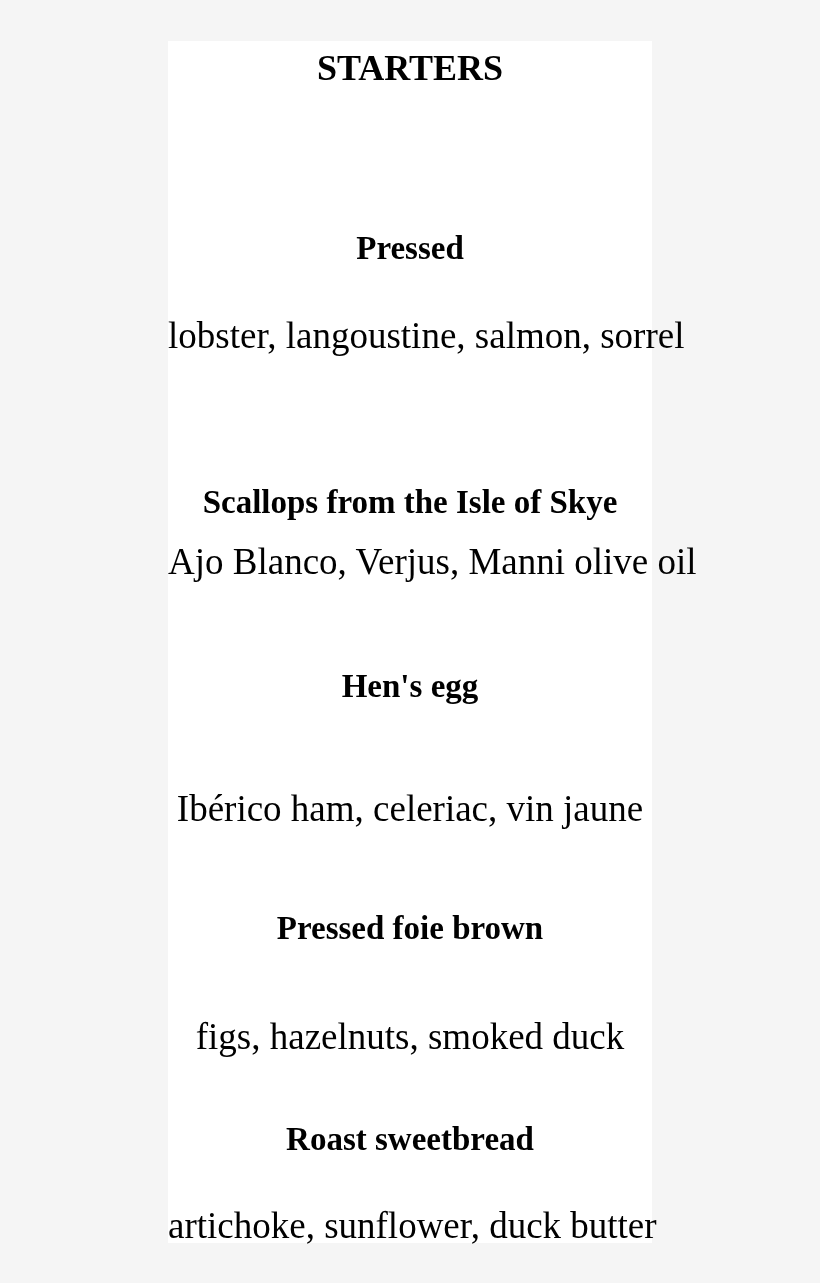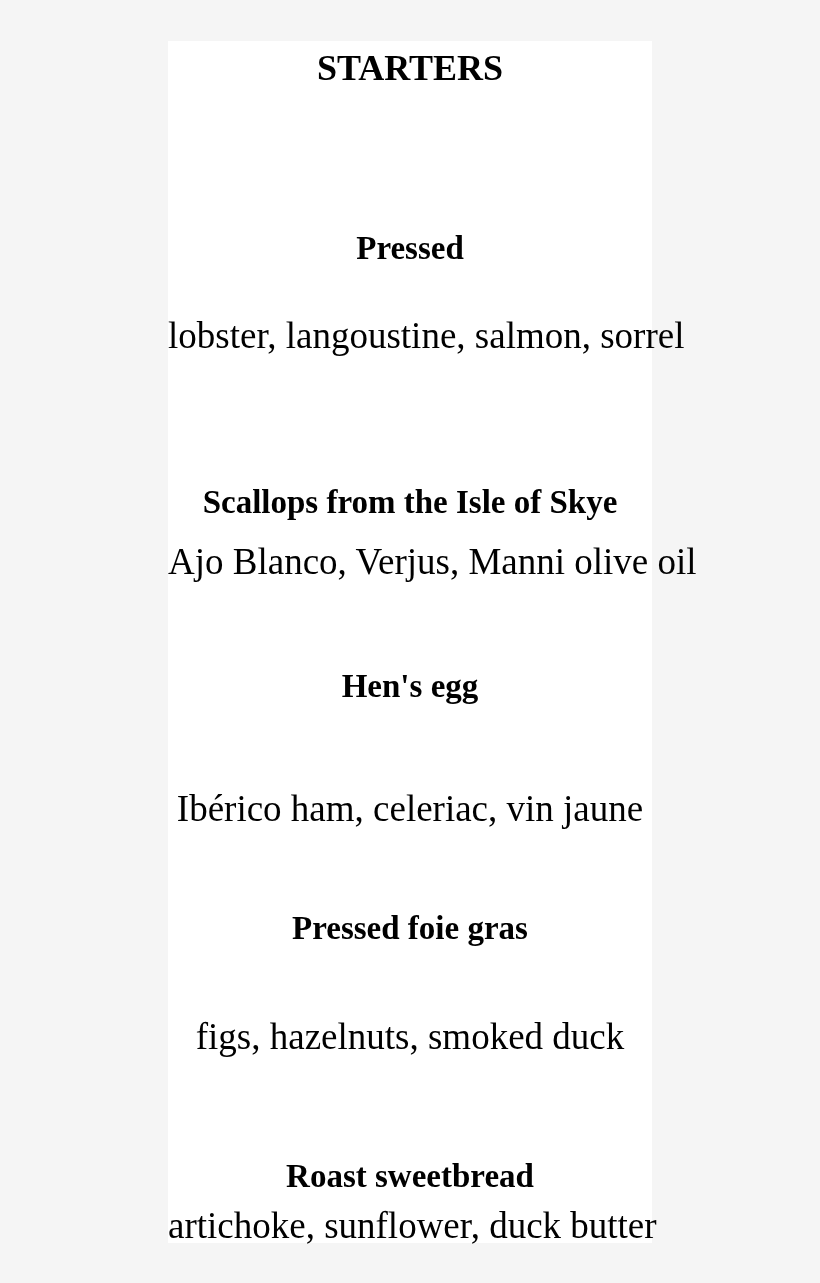--- a/index.html
+++ b/index.html
@@ -59,21 +59,21 @@
     <div class="line dish-title" style="top:418px;margin-top:27px;">Scallops from the Isle of Skye</div>
     <div class="line dish-desc" style="top:502px;">Ajo Blanco, Verjus, Manni olive oil</div>
   </div>
 
   <div>
     <div class="line dish-title" style="top:629px;">Hen's egg</div>
     <div class="line dish-desc" style="top:729px;margin-top:20px;">Ibérico ham, celeriac, vin jaune</div>
   </div>
 
   <div>
-    <div class="line dish-title" style="top:871px;">Pressed foie gras</div>
+    <div class="line dish-title" style="top:871px;">Pressed foie brown</div>
     <div class="line dish-desc" style="top:977px;">figs, hazelnuts, smoked duck</div>
   </div>
 
   <div>
-    <div class="line dish-title" style="top:1119px;">Roast sweetbread</div>
+    <div class="line dish-title" style="top:1082px;">Roast sweetbread</div>
     <div class="line dish-desc" style="top:1166px;">artichoke, sunflower, duck butter</div>
   </div>
 </div>
 
 </body></html>

